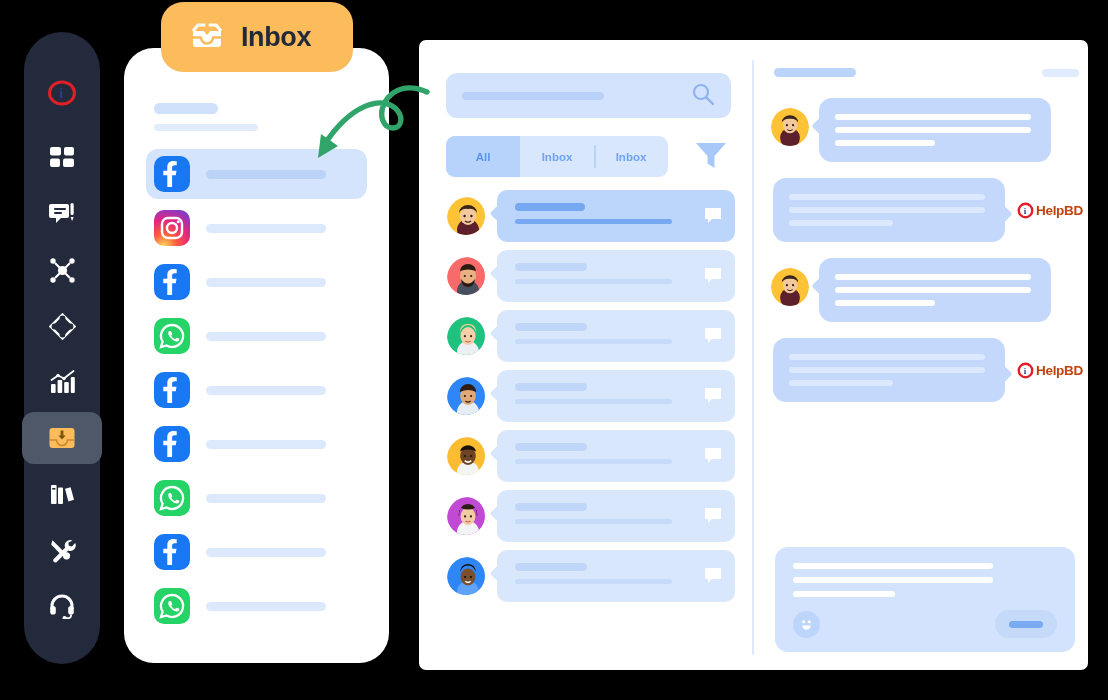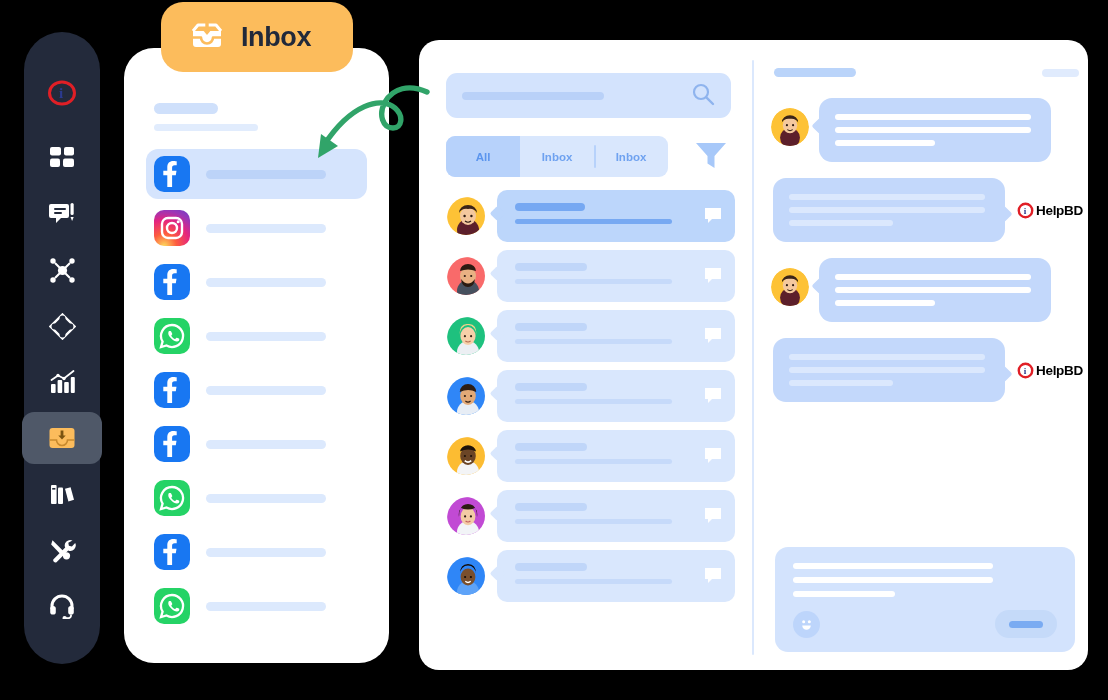--- a/index.html
+++ b/index.html
@@ -84,21 +84,21 @@
   .app-icon.ig {
     background:
       radial-gradient(circle at 28% 100%, #fdd85d 0%, #fd5d3e 28%, #e5257e 58%, #9b36b7 80%, #6a40c9 100%);
   }
 
   
   .main-panel {
     position: absolute; left: 419px; top: 40px;
     width: 669px; height: 630px;
     background: #ffffff;
-    border-radius: 20px;
+    border-radius: 7px;
     overflow: hidden;
   }
   .divider {
     position: absolute; left: 333px; top: 20px;
     width: 2px; height: 595px;
     background: #dbe8fd; border-radius: 2px;
   }
 
   
   .search-box {
@@ -176,21 +176,21 @@
   .msg.outbound { justify-content: flex-start; }
   .msg.outbound .msg-bubble { width: 232px; margin-left: 2px; }
   .msg.outbound .msg-bubble::after {
     content: ""; position: absolute; right: -5px; top: 30px;
     width: 12px; height: 12px; background: #c3d8fb;
     transform: rotate(45deg); border-radius: 2px;
   }
   .mline { height: 6px; border-radius: 4px; background: #ffffff; margin-bottom: 7px; }
   .msg.outbound .mline { background: #dbe8fd; }
   .brand { display: flex; align-items: center; margin-left: 12px; margin-top: 24px; gap: 2px; }
-  .brand .btxt { font-size: 13.5px; font-weight: bold; color: #000000; letter-spacing: -0.3px; }
+  .brand .btxt { font-size: 13.5px; font-weight: bold; color: #c2410c; letter-spacing: -0.3px; }
 
   
   .composer {
     position: absolute; left: 6px; bottom: 18px;
     width: 300px; height: 105px;
     background: #d3e3fd; border-radius: 13px;
     padding: 16px 18px;
   }
   .composer .cline { height: 6px; border-radius: 4px; background: #ffffff; margin-bottom: 8px; }
   .composer .row { display: flex; align-items: center; position: absolute; left: 18px; right: 18px; bottom: 14px; }

